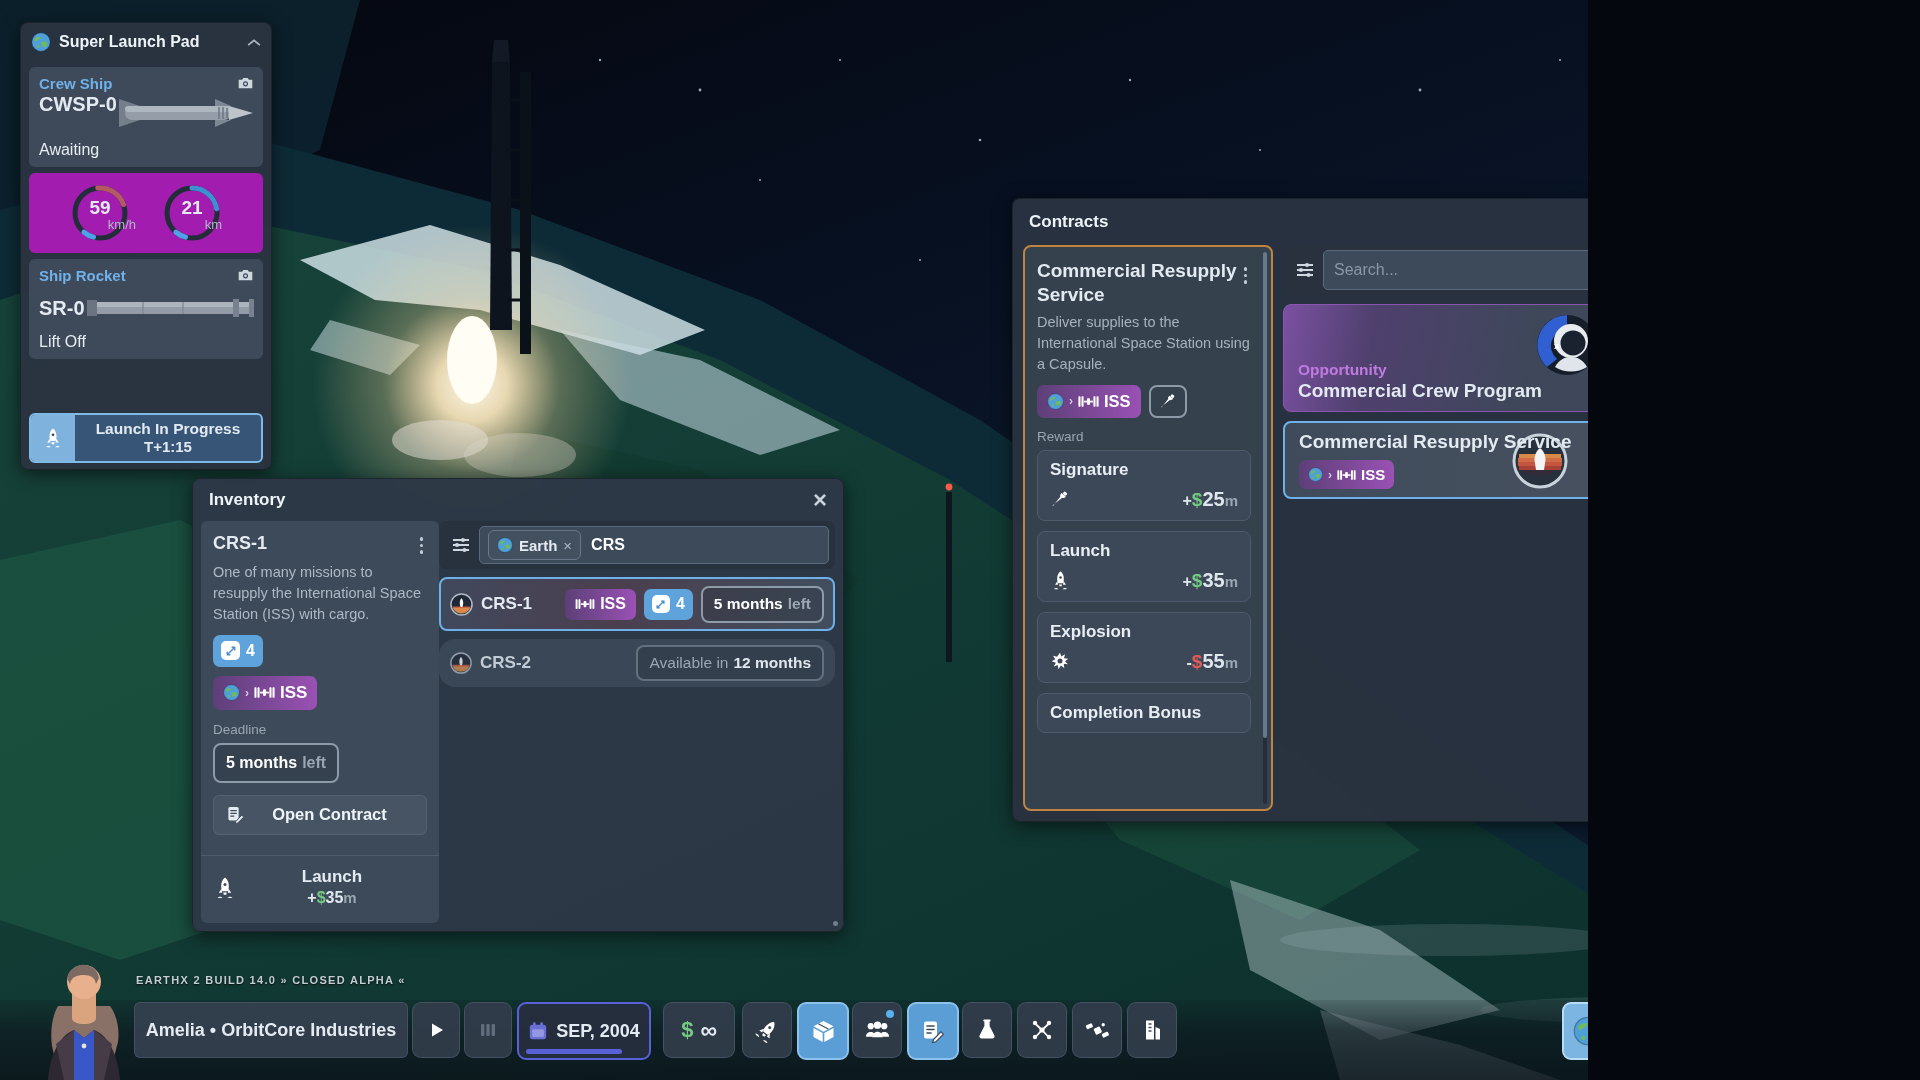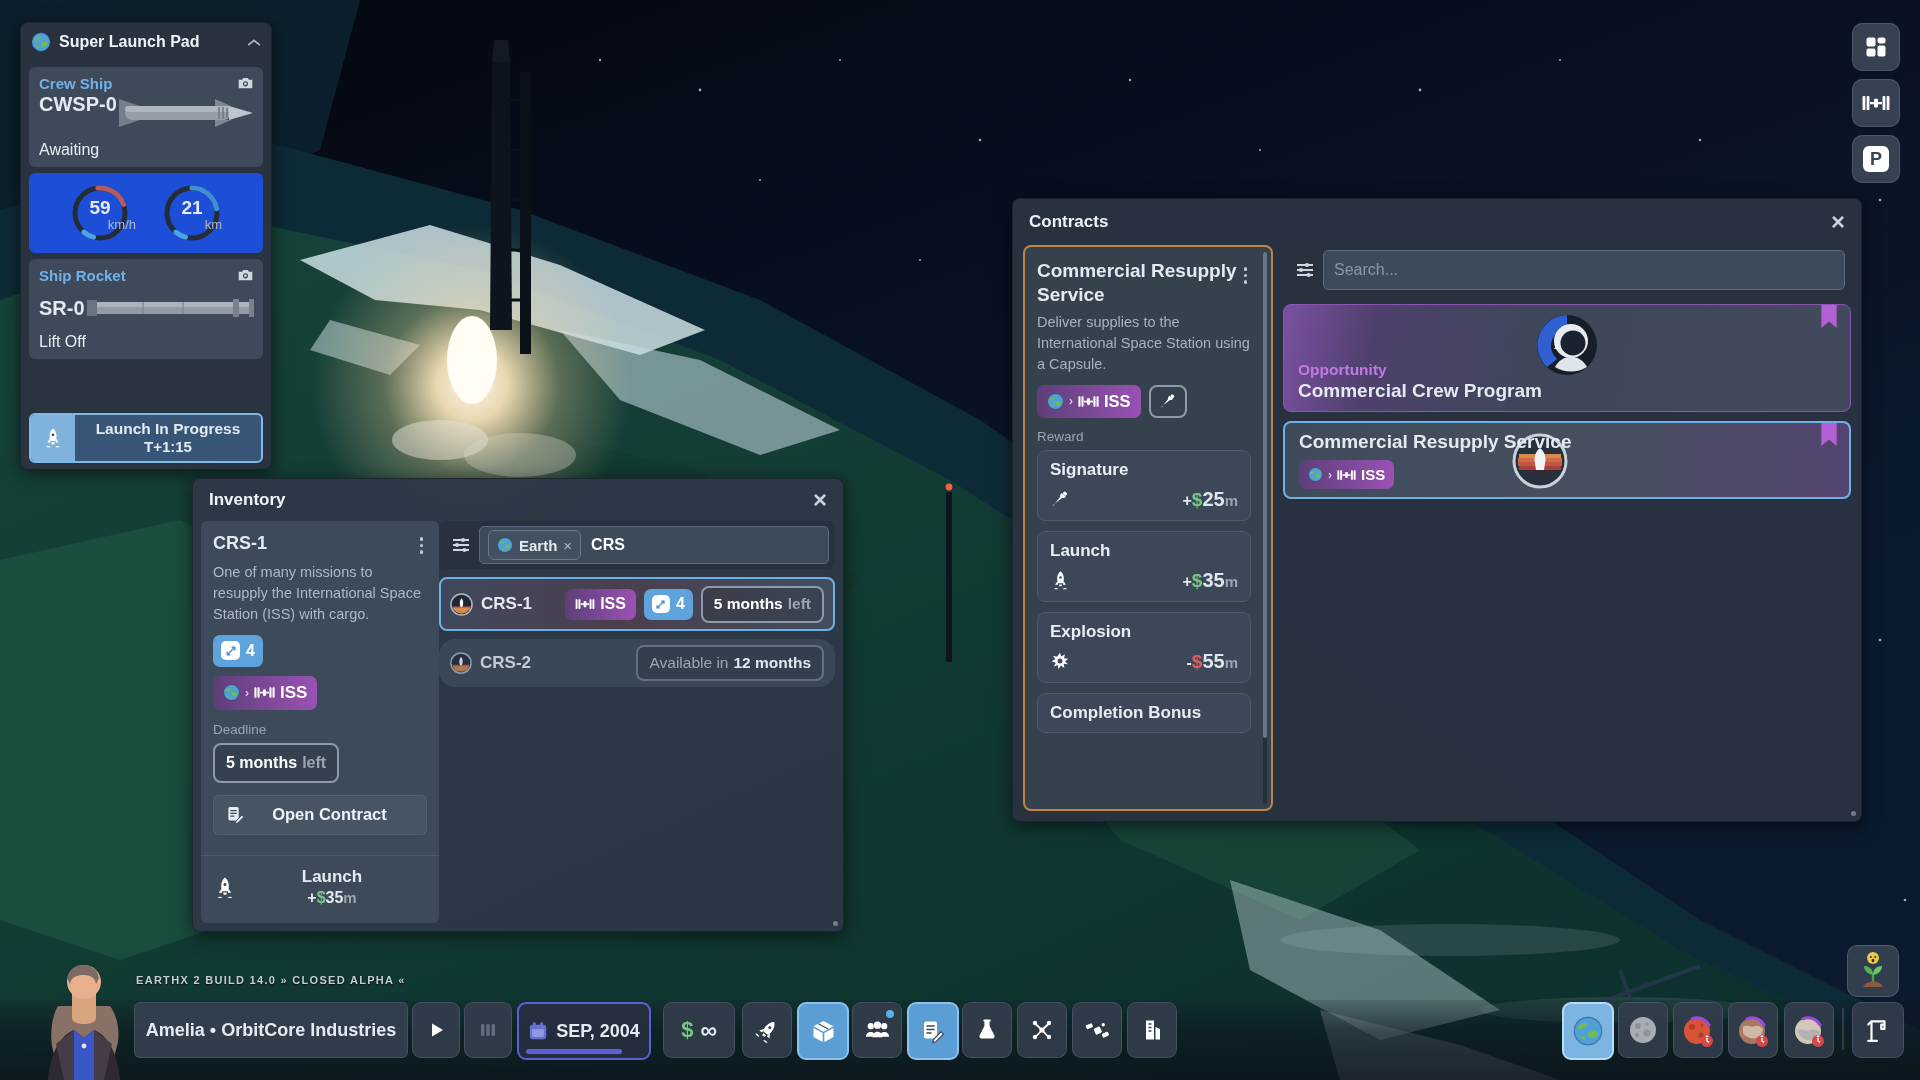--- a/index.html
+++ b/index.html
@@ -1,16 +1,16 @@
 <!DOCTYPE html>
 <html><head>
 <meta charset="utf-8">
 <style>
   html,body{margin:0;padding:0;background:#05070f;}
-  #stage{position:relative;width:1920px;height:1080px;overflow:hidden;
+  #stage{position:relative;width:1588px;height:1080px;overflow:hidden;
     font-family:"Liberation Sans","DejaVu Sans",sans-serif;color:#e3eaf1;
     background:linear-gradient(160deg,#04060d 0%,#071021 35%,#0a1628 55%,#0b1a2e 70%);}
   svg{display:block}
   .abs{position:absolute}
   
   .panel{position:absolute;background:rgba(45,56,70,.97);border-radius:8px;
     box-shadow:0 4px 18px rgba(0,0,0,.55);border:1px solid rgba(20,26,34,.6)}
   .phead{display:flex;align-items:center;padding:0 16px;height:44px;font-size:17px;font-weight:bold;color:#eef3f8}
   .pclose{margin-left:auto;font-size:24px;color:#c9d3dd;cursor:pointer;line-height:1}
   
@@ -273,21 +273,21 @@
       <path d="M128 14v12M132 14v12M136 15v10" stroke="#6b7480" stroke-width="1.4"></path>
     </svg>
     <div style="color:#6fb1e8;font-size:15px;font-weight:bold">Crew Ship</div>
     <div style="font-size:20px;font-weight:bold;margin-top:1px;position:relative">CWSP-0</div>
     <div class="abs" style="left:10px;bottom:8px;font-size:16px;color:#e6edf3">Awaiting</div>
     <svg class="abs ic" width="17" height="14" style="right:9px;top:9px;color:#cfd8e0">
           <use href="#i-camera"></use>
         </svg>
   </div>
 
-  <div class="abs" style="left:8px;top:150px;width:234px;height:80px;background:#1d4ed8;border-radius:6px;display:flex;align-items:center;justify-content:center;gap:28px">
+  <div class="abs" style="left:8px;top:150px;width:234px;height:80px;background:#a21caf;border-radius:6px;display:flex;align-items:center;justify-content:center;gap:28px">
     <div style="position:relative;width:64px;height:64px">
       <svg width="64" height="64" viewBox="0 0 64 64">
         <circle cx="32" cy="32" r="25" fill="none" stroke="#232d3a" stroke-width="5"></circle>
         <path d="M29.8 7.1 A25 25 0 0 1 55.5 23.5" fill="none" stroke="#b45a62" stroke-width="5" stroke-linecap="round"></path>
         <path d="M25.5 56.1 A25 25 0 0 1 15.9 51.2" fill="none" stroke="#4da3e8" stroke-width="5" stroke-linecap="round"></path>
       </svg>
       <div class="abs" style="left:0;top:16px;width:64px;text-align:center;font-size:19px;font-weight:bold">59</div>
       <div class="abs" style="right:-4px;top:36px;font-size:13px;color:#aeb9c6">km/h</div>
     </div>
     <div style="position:relative;width:64px;height:64px">

